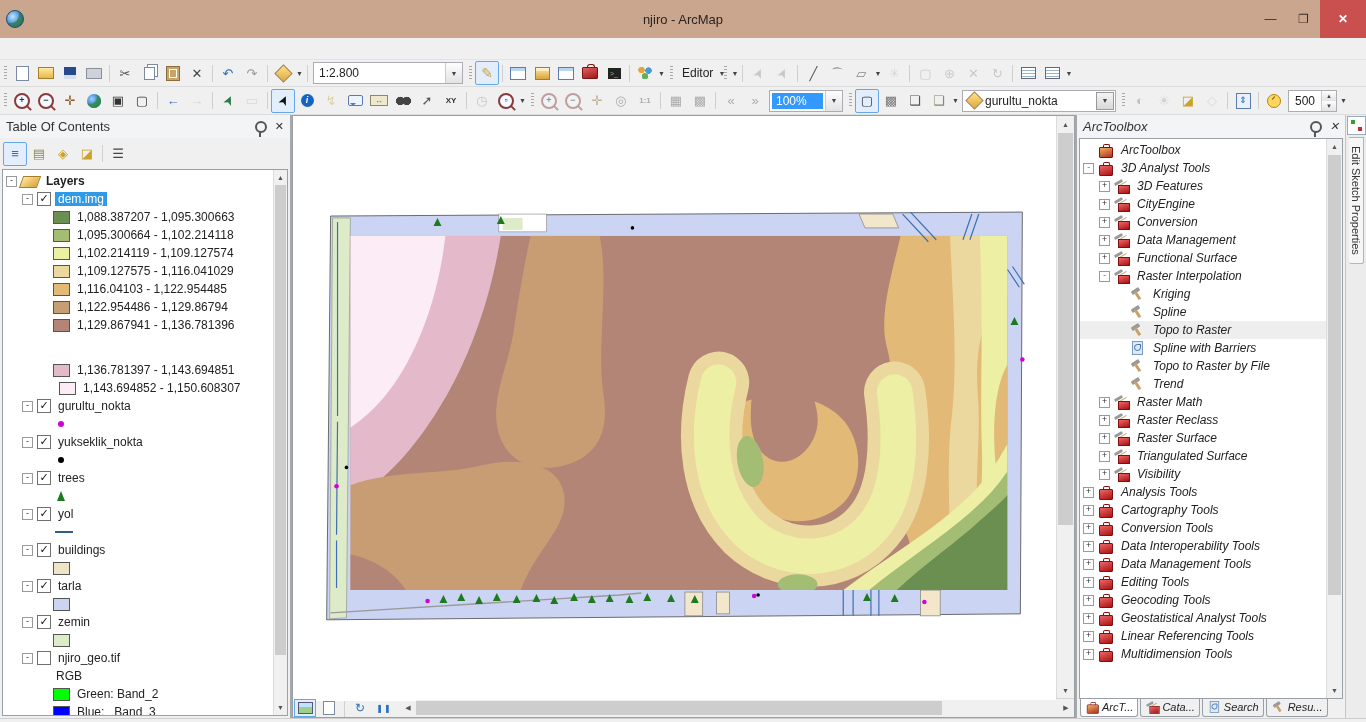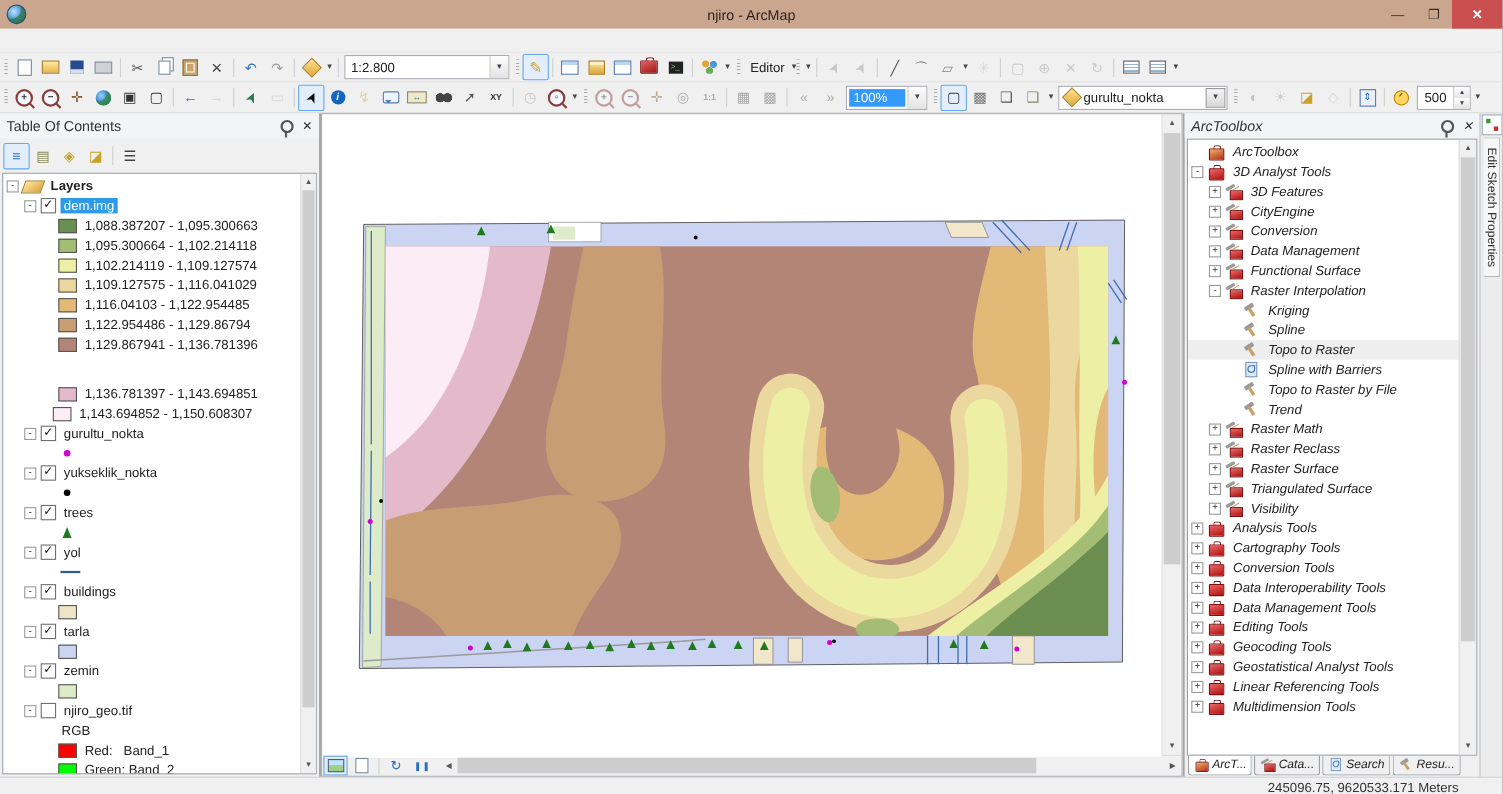--- a/index.html
+++ b/index.html
@@ -1,19 +1,19 @@
 <!DOCTYPE html>
 <html><head>
 <meta charset="utf-8">
 <style>
   html,body{margin:0;padding:0;background:#888;}
   #app{width:1366px;height:722px;position:relative;background:#f0f0f0;overflow:hidden;
        font-family:"Liberation Sans",sans-serif;font-size:12px;color:#222;-webkit-font-smoothing:antialiased;}
   
-  .titlebar{height:26px;background:#CBA68E;position:relative;display:flex;align-items:center;}
+  .titlebar{height:38px;background:#CBA68E;position:relative;display:flex;align-items:center;}
   .appic{width:16px;height:16px;margin-left:6px;border-radius:50%;flex:none;
     background:radial-gradient(circle at 35% 35%,#bfe7ff,#2b7cc9 62%,#17497e);
     box-shadow:inset -4px -4px 0 rgba(56,122,60,.75);border:1px solid #1a4f70;}
   .wtitle{position:absolute;left:0;right:0;text-align:center;font-size:13px;color:#2a2220;}
   .winbtns{margin-left:auto;display:flex;height:100%;align-items:stretch;z-index:2;}
   .wbtn{width:33px;display:flex;align-items:center;justify-content:center;color:#3a2d26;font-size:12px;}
   .wbtn.close{width:46px;background:#C9504F;color:#fff;font-weight:bold;}
   
   .menubar{height:21px;background:#f0f0f0;display:flex;align-items:center;padding-left:10px;border-bottom:1px solid #e3e3e3;}
   .menu{padding:2px 8px;}
@@ -546,21 +546,21 @@
 
             <span class="lbl">1,129.867941 - 1,136.781396</span>
           </div>
           <div class="trow" style="padding-left: 35px; margin-top: 27px;">
             <span class="exp" style="visibility: hidden;"></span>
 
             <span class="sw" style="background: rgb(228, 186, 203);"></span>
 
             <span class="lbl">1,136.781397 - 1,143.694851</span>
           </div>
-          <div class="trow" style="padding-left: 30px;">
+          <div class="trow" style="padding-left: 41px;">
             <span class="exp" style="visibility: hidden;"></span>
 
             <span class="sw" style="background: rgb(251, 236, 245);"></span>
 
             <span class="lbl">1,143.694852 - 1,150.608307</span>
           </div>
           <div class="trow" style="padding-left: 19px;">
             <span class="exp">-</span>
             <span class="chk">✓</span>
 
@@ -650,27 +650,20 @@
           <div class="trow" style="padding-left: 19px;">
             <span class="exp">-</span>
             <span class="chk"></span>
 
             <span class="lbl">njiro_geo.tif</span>
           </div>
           <div class="trow" style="padding-left: 35px;">
             <span class="exp" style="visibility: hidden;"></span>
 
             <span class="lbl">RGB</span>
-          </div>
-          <div class="trow" style="padding-left: 35px;">
-            <span class="exp" style="visibility: hidden;"></span>
-
-            <span class="sw" style="background: rgb(255, 0, 0);"></span>
-
-            <span class="lbl">Red:&nbsp;&nbsp;&nbsp;Band_1</span>
           </div>
           <div class="trow" style="padding-left: 35px;">
             <span class="exp" style="visibility: hidden;"></span>
 
             <span class="sw" style="background: rgb(0, 255, 0);"></span>
 
             <span class="lbl">Green: Band_2</span>
           </div>
           <div class="trow" style="padding-left: 35px;">
             <span class="exp" style="visibility: hidden;"></span>

